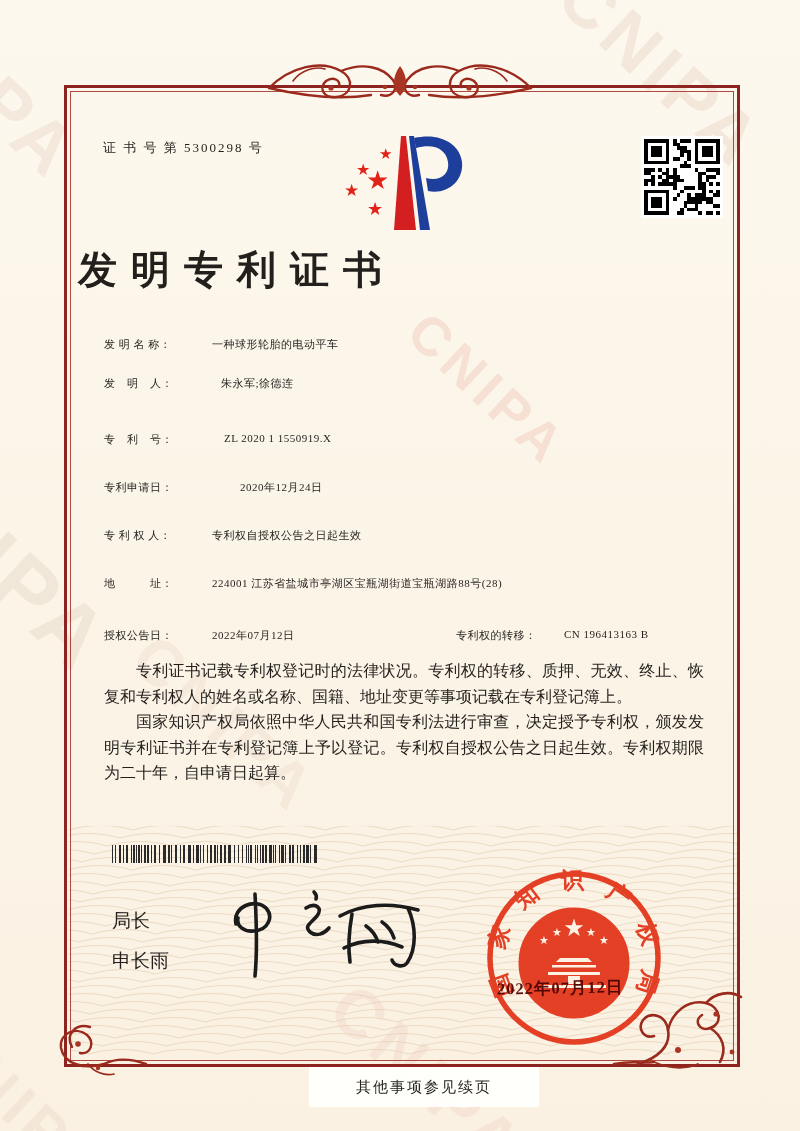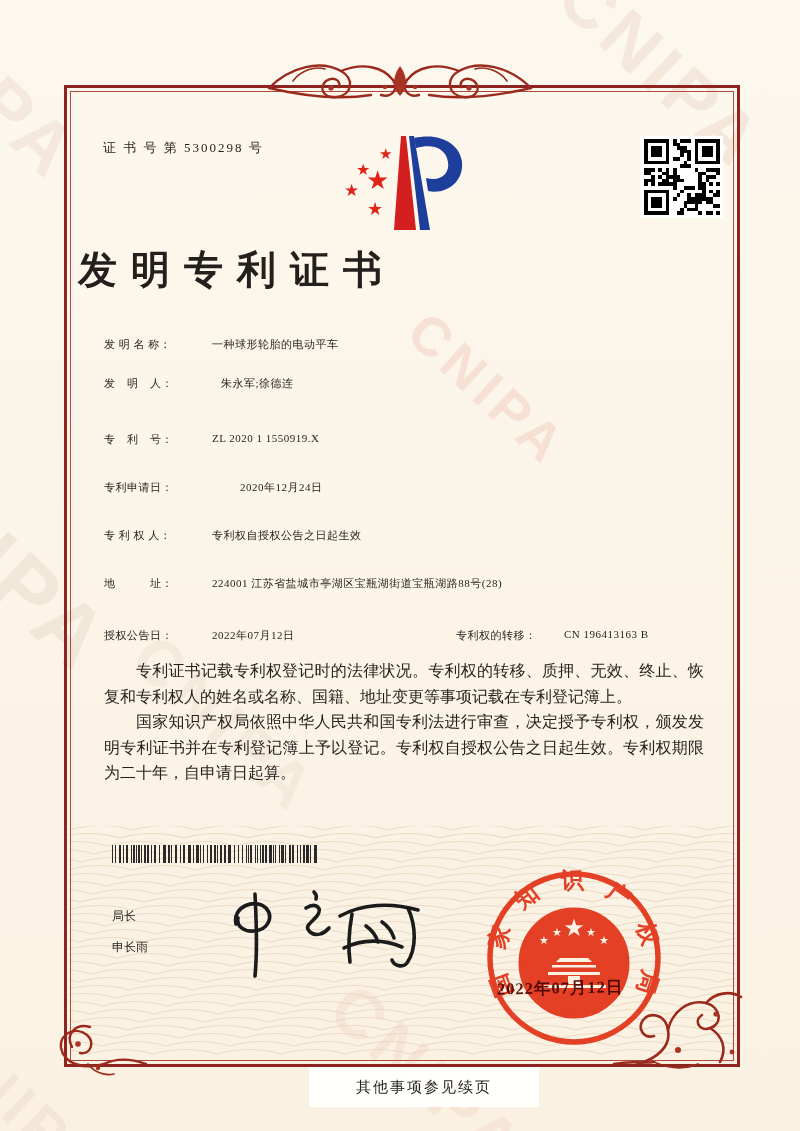--- a/index.html
+++ b/index.html
@@ -42,21 +42,21 @@
   .grant-g2{flex:1;display:flex;}
   .grant-g1 .lb,.grant-g2 .lb{flex:0 0 108px;}
 
   .body-text{position:absolute;left:104px;top:658px;width:600px;font-size:16px;
              line-height:25.5px;text-align:justify;z-index:4;}
   .body-text p{margin:0;text-indent:2em;}
 
   .barcode{position:absolute;left:112px;top:845px;z-index:4;}
 
   .sig-block{position:absolute;left:112px;top:908px;z-index:4;
-             font-family:Liberation Sans, sans-serif;font-size:12px;}
+             font-family:Liberation Sans, sans-serif;font-size:19px;}
   .sig-block div{margin-bottom:14px;}
   .signature{position:absolute;left:222px;top:886px;z-index:4;}
 
   .seal{position:absolute;left:484px;top:866px;width:180px;height:180px;z-index:5;}
   .seal-date{position:absolute;left:497px;top:977px;width:176px;z-index:6;
              font-size:16.5px;font-weight:600;color:#5d120a;letter-spacing:1px;
              transform:rotate(-1deg);mix-blend-mode:multiply;}
 
   .page-ind{position:absolute;left:64px;top:1030px;width:676px;text-align:center;
             font-size:14px;z-index:4;letter-spacing:2px;}
@@ -294,21 +294,21 @@
   <div class="title">发明专利证书</div>
 
   <div class="row" style="top:337px;">
     <span class="lb">发 明 名 称：</span>
     <span class="val">一种球形轮胎的电动平车</span>
   </div>
   <div class="row" style="top:376px;gap:9px;">
     <span class="lb">发　明　人：</span>
     <span class="val">朱永军;徐德连</span>
   </div>
-  <div class="row" style="top:432px;">
+  <div class="row" style="top:432px;gap:12px;">
     <span class="lb">专　利　号：</span>
     <span class="val">ZL 2020 1 1550919.X</span>
   </div>
   <div class="row" style="top:480px;gap:28px;">
     <span class="lb">专利申请日：</span>
     <span class="val">2020年12月24日</span>
   </div>
   <div class="row" style="top:528px;">
     <span class="lb">专 利 权 人：</span>
     <span class="val">专利权自授权公告之日起生效</span>

